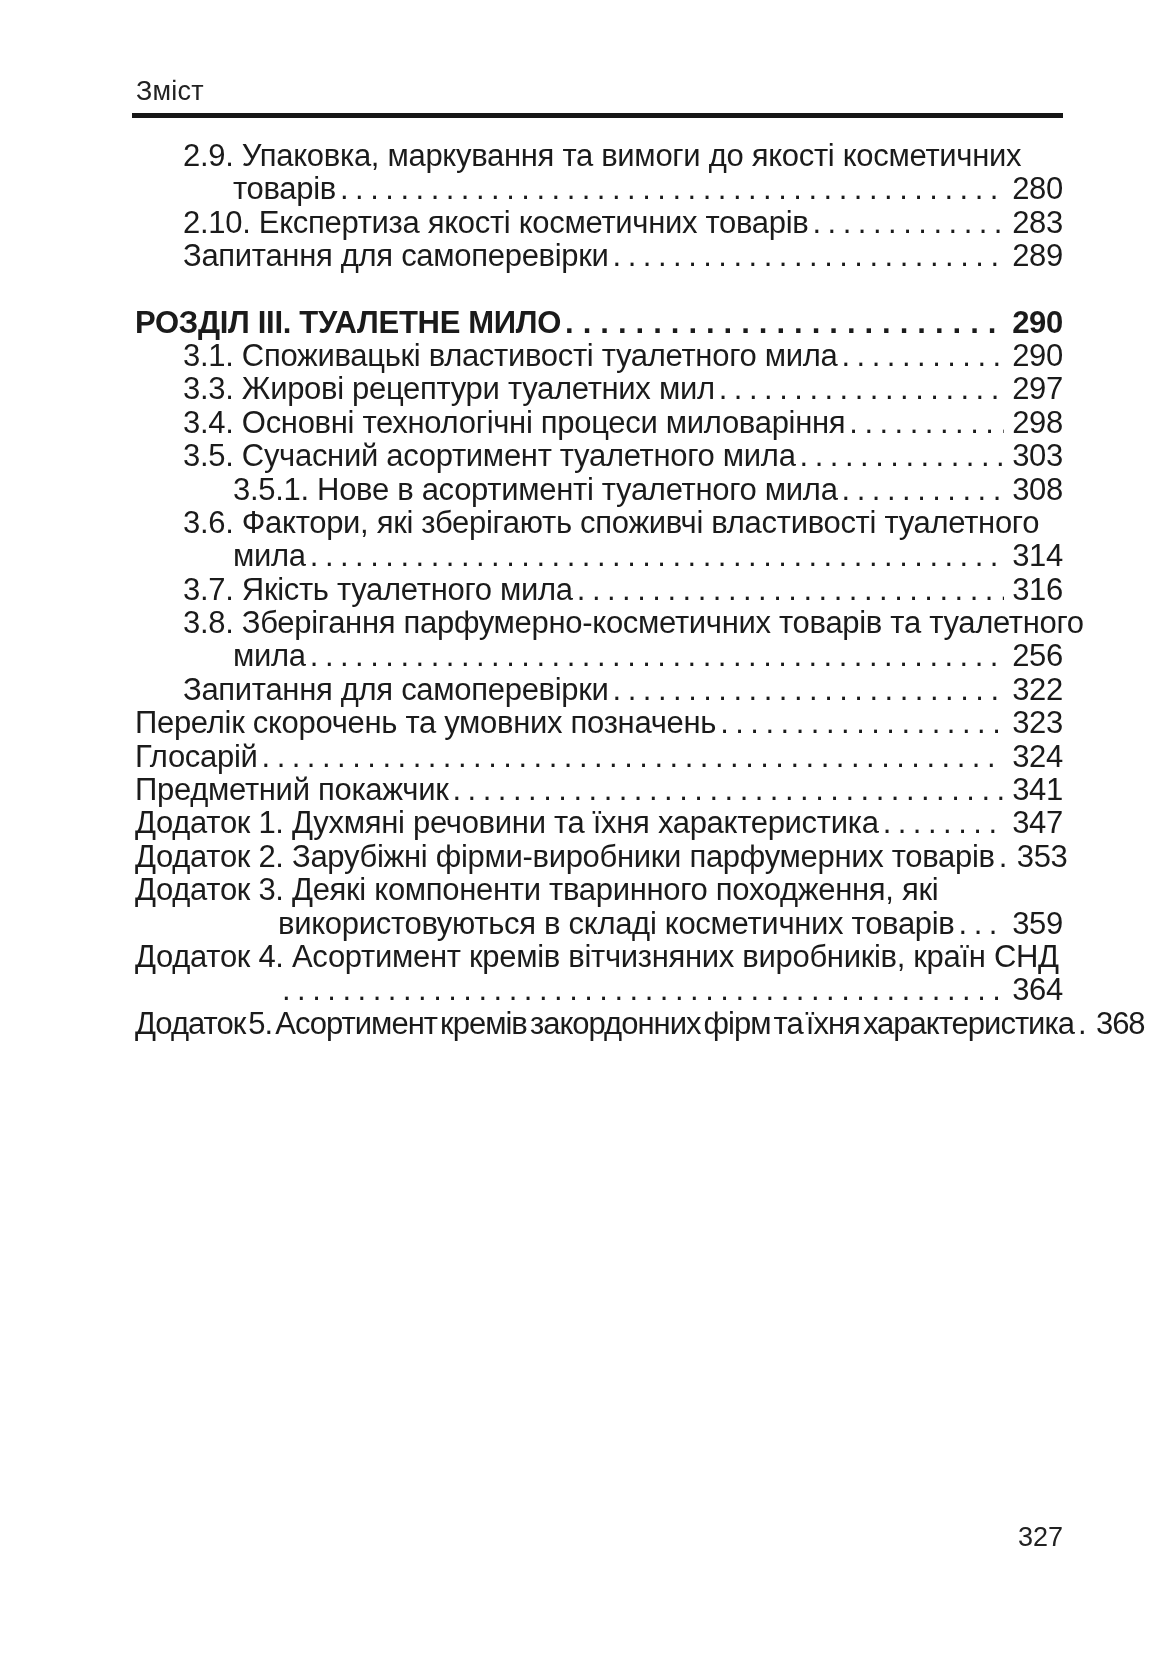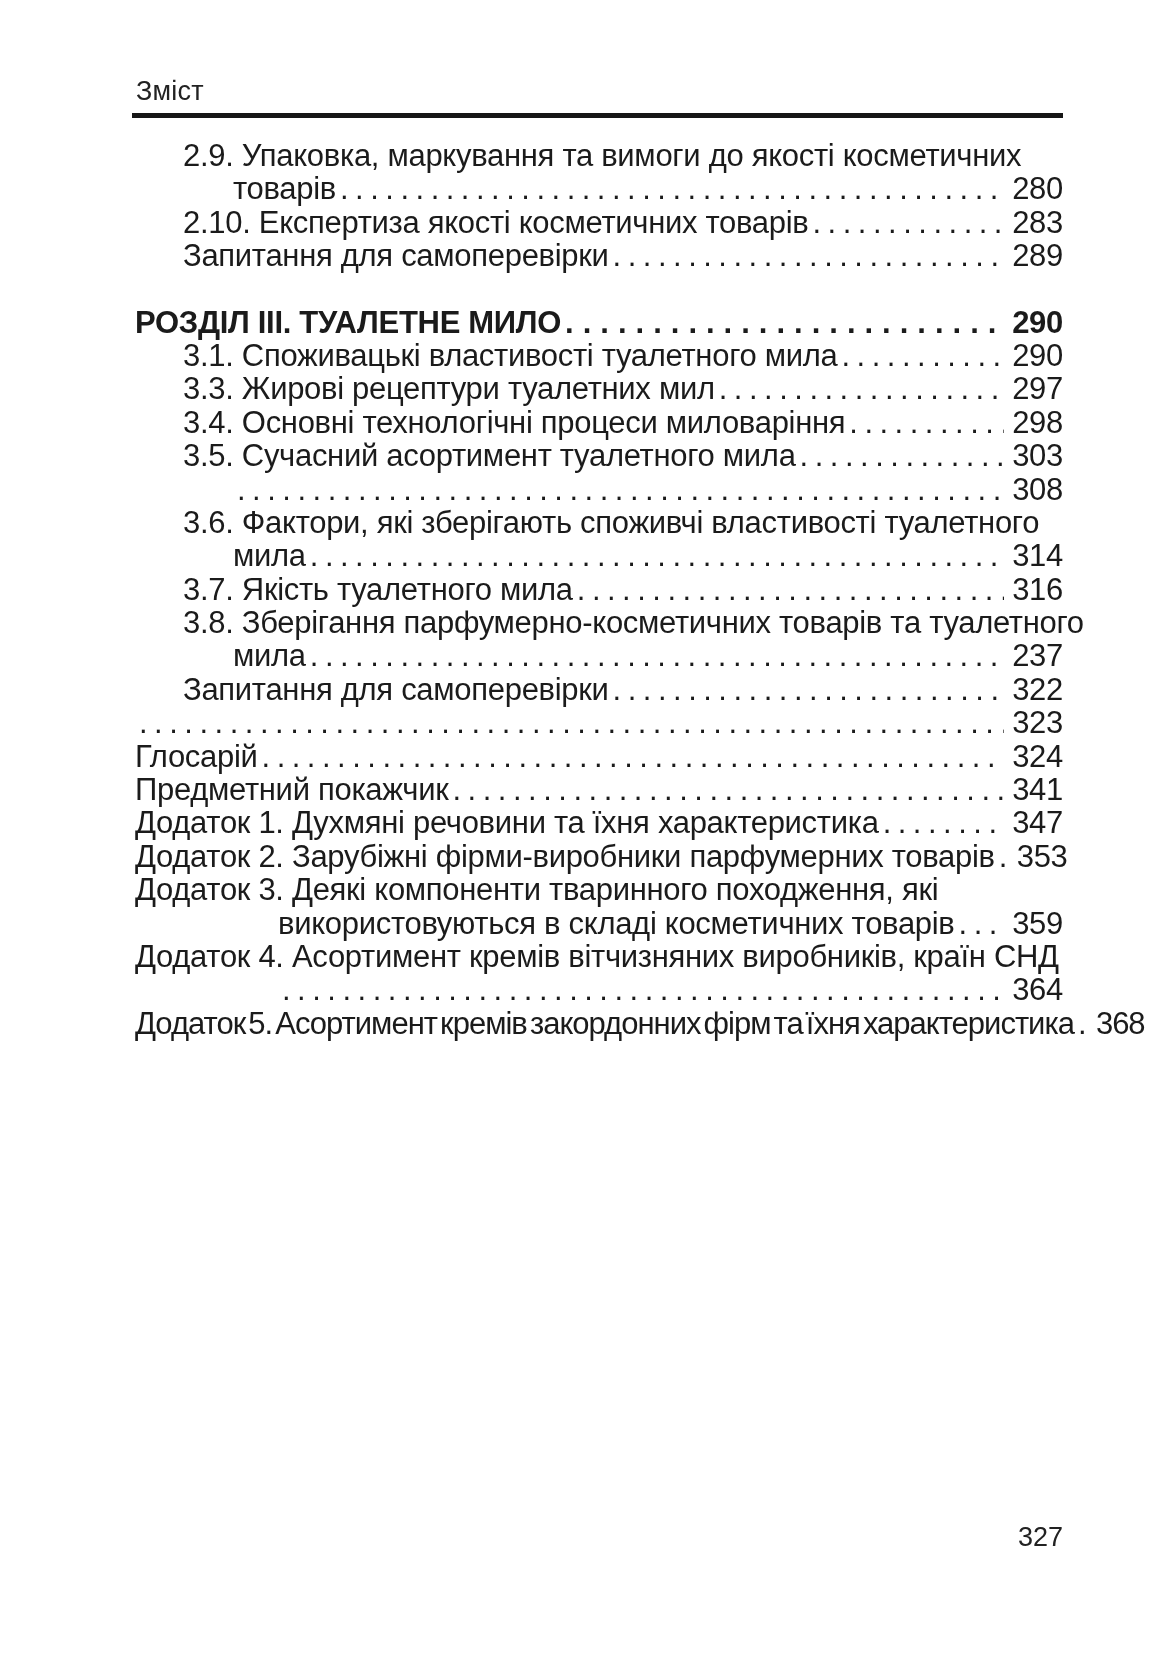--- a/index.html
+++ b/index.html
@@ -130,20 +130,21 @@
         <span class="t">3.4. Основні технологічні процеси миловаріння</span>
         <span class="leader"></span>
         <span class="pg">298</span>
       </div>
       <div class="row indent1">
         <span class="t">3.5. Сучасний асортимент туалетного мила</span>
         <span class="leader"></span>
         <span class="pg">303</span>
       </div>
       <div class="row indent2">
+        <span class="t">3.5.1. Нове в асортименті туалетного мила</span>
         <span class="leader"></span>
         <span class="pg">308</span>
       </div>
       <div class="row indent1">
         <span class="t">3.6. Фактори, які зберігають споживчі властивості туалетного</span>
       </div>
       <div class="row indent2">
         <span class="t">мила</span>
         <span class="leader"></span>
         <span class="pg">314</span>
@@ -152,28 +153,29 @@
         <span class="t">3.7. Якість туалетного мила</span>
         <span class="leader"></span>
         <span class="pg">316</span>
       </div>
       <div class="row indent1">
         <span class="t">3.8. Зберігання парфумерно-косметичних товарів та туалетного</span>
       </div>
       <div class="row indent2">
         <span class="t">мила</span>
         <span class="leader"></span>
-        <span class="pg">237</span>
+        <span class="pg">256</span>
       </div>
       <div class="row indent1">
         <span class="t">Запитання для самоперевірки</span>
         <span class="leader"></span>
         <span class="pg">322</span>
       </div>
       <div class="row indent0">
+        <span class="t">Перелік скорочень та умовних позначень</span>
         <span class="leader"></span>
         <span class="pg">323</span>
       </div>
       <div class="row indent0">
         <span class="t">Глосарій</span>
         <span class="leader"></span>
         <span class="pg">324</span>
       </div>
       <div class="row indent0">
         <span class="t">Предметний покажчик</span>

